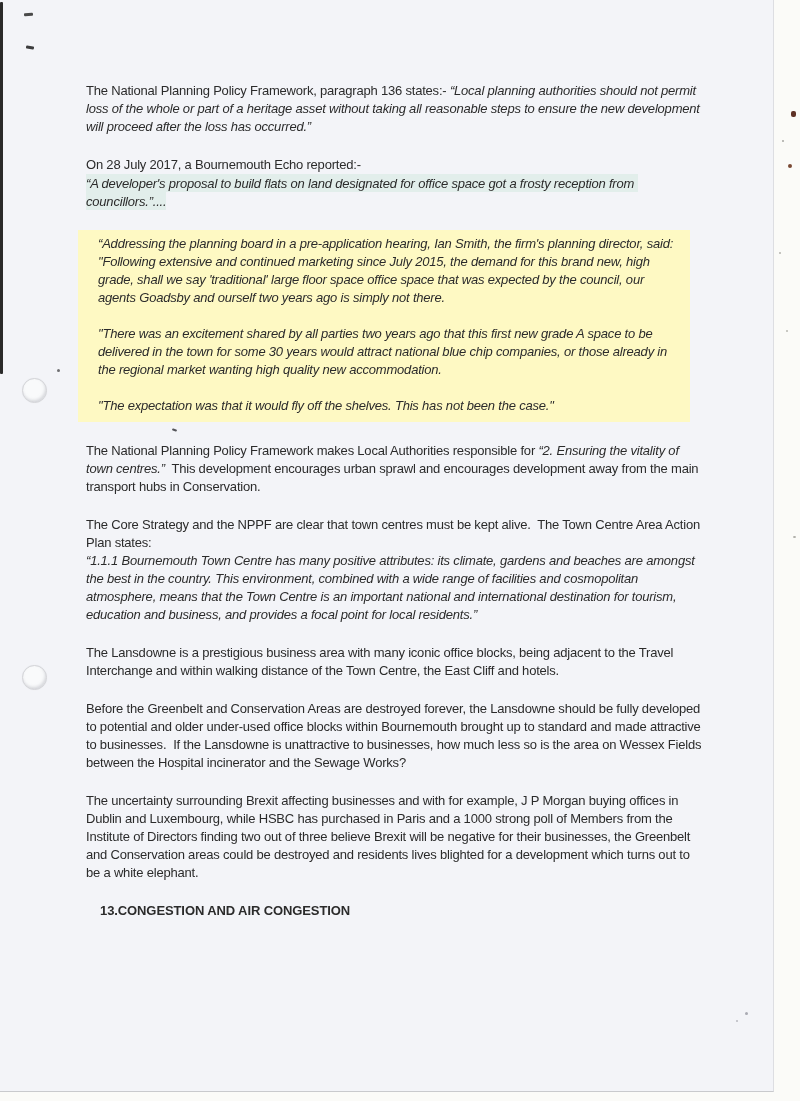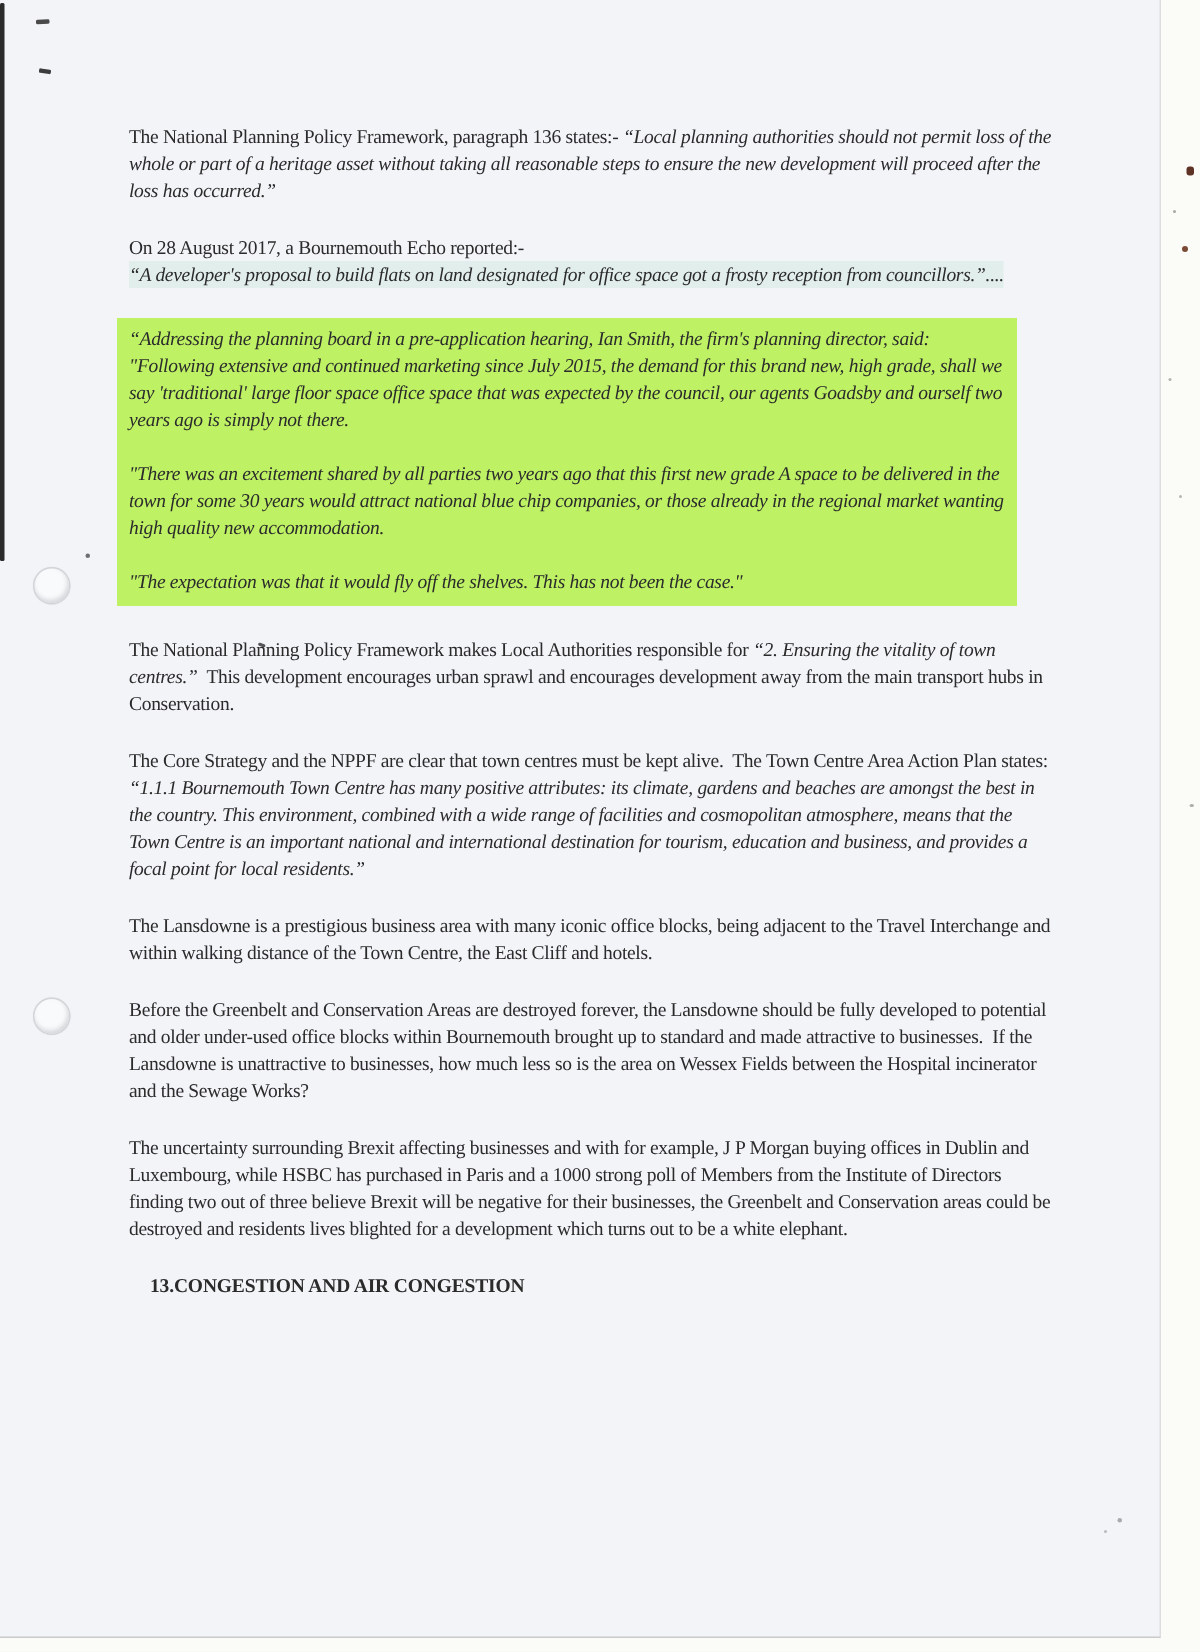--- a/index.html
+++ b/index.html
@@ -1,17 +1,17 @@
 <!DOCTYPE html>
 <html><head>
 <meta charset="utf-8">
 <style>
   html,body{margin:0;padding:0;}
   body{width:800px;height:1101px;background:#fbfbf8;font-family:"Liberation Sans","DejaVu Sans",sans-serif;}
-  #scan-container{position:relative;width:800px;height:1101px;overflow:hidden;background:#fbfbf8;font-family:Liberation Serif, serif;}
+  #scan-container{position:relative;width:800px;height:1101px;overflow:hidden;background:#fbfbf8;}
 
   
   #paper{position:absolute;left:0;top:0;width:773px;height:1091px;background:#f3f4f8;
          border-right:1px solid #dddee2;border-bottom:1px solid #c9cacd;}
 
   
   .left-edge-strip{position:absolute;left:0;top:2px;width:3px;height:372px;background:#2a2a2a;border-radius:1px;}
   .hole-punch{position:absolute;width:23px;height:23px;border-radius:50%;background:#f9fafb;
               border:1px solid #d3d4d8;box-shadow:inset -1px -2px 3px rgba(185,188,195,.55), 0 0 1px #e3e4e8;}
   .hole-1{left:22px;top:378px;}
@@ -22,21 +22,21 @@
   .speck{position:absolute;border-radius:50%;}
 
   
   #content{position:absolute;left:86px;top:82px;width:616px;color:#2b2b2b;
            font-size:13px;line-height:18px;letter-spacing:-0.2px;}
   .para{margin:0 0 20px 0;}
   .seg{white-space:pre-wrap;}
   .it{font-style:italic;}
   .hlline{background:#e2eeeb;padding:1.5px 0;box-decoration-break:clone;-webkit-box-decoration-break:clone;}
   .section{margin:0;}
-  .section.highlight{background:#bef264;width:584px;margin-left:-8px;padding:5px 8px 7px 8px;margin-bottom:20px;}
+  .section.highlight{background:#fef9c3;width:584px;margin-left:-8px;padding:5px 8px 7px 20px;margin-bottom:20px;}
   .section.highlight .para{margin-bottom:18px;}
   .section.highlight .para:last-child{margin-bottom:0;}
   .doc-heading{font-weight:bold;margin:14px 0 20px 14px;letter-spacing:-0.1px;}
   .doc-heading .h-num{}
 </style>
 </head>
 <body>
 
 <div id="scan-container">
   <div id="paper">
@@ -53,21 +53,21 @@
     <div class="speck" style="left:172px;top:429px;width:5px;height:2px;background:#55555a;border-radius:1px;transform:rotate(20deg);"></div>
     <div class="speck" style="left:146px;top:344px;width:2px;height:2px;background:#8a8a90;"></div>
     <div class="speck" style="left:745px;top:1012px;width:3px;height:3px;background:#a9aab2;"></div>
     <div class="speck" style="left:736px;top:1020px;width:2px;height:2px;background:#b9bac0;"></div>
 
     <div id="content">
         <div class="section">
           <p class="para"><span class="seg">The National Planning Policy Framework, paragraph 136 states:- </span><span class="seg it">“Local planning authorities should not permit loss of the whole or part of a heritage asset without taking all reasonable steps to ensure the new development will proceed after the loss has occurred.”</span></p>
         </div>
         <div class="section">
-          <p class="para"><span class="seg">On 28 August 2017, a Bournemouth Echo reported:-</span><br><span class="seg it hlline">“A developer's proposal to build flats on land designated for office space got a frosty reception from councillors.”....</span></p>
+          <p class="para"><span class="seg">On 28 July 2017, a Bournemouth Echo reported:-</span><br><span class="seg it hlline">“A developer's proposal to build flats on land designated for office space got a frosty reception from councillors.”....</span></p>
         </div>
         <div class="section highlight">
           <p class="para"><span class="seg it">“Addressing the planning board in a pre-application hearing, Ian Smith, the firm's planning director, said: "Following extensive and continued marketing since July 2015, the demand for this brand new, high grade, shall we say 'traditional' large floor space office space that was expected by the council, our agents Goadsby and ourself two years ago is simply not there.</span></p>
           <p class="para"><span class="seg it">"There was an excitement shared by all parties two years ago that this first new grade A space to be delivered in the town for some 30 years would attract national blue chip companies, or those already in the regional market wanting high quality new accommodation.</span></p>
           <p class="para"><span class="seg it">"The expectation was that it would fly off the shelves. This has not been the case."</span></p>
         </div>
         <div class="section">
           <p class="para"><span class="seg">The National Planning Policy Framework makes Local Authorities responsible for </span><span class="seg it">“2. Ensuring the vitality of town centres.”</span><span class="seg">  This development encourages urban sprawl and encourages development away from the main transport hubs in Conservation.</span></p>
         </div>
         <div class="section">

